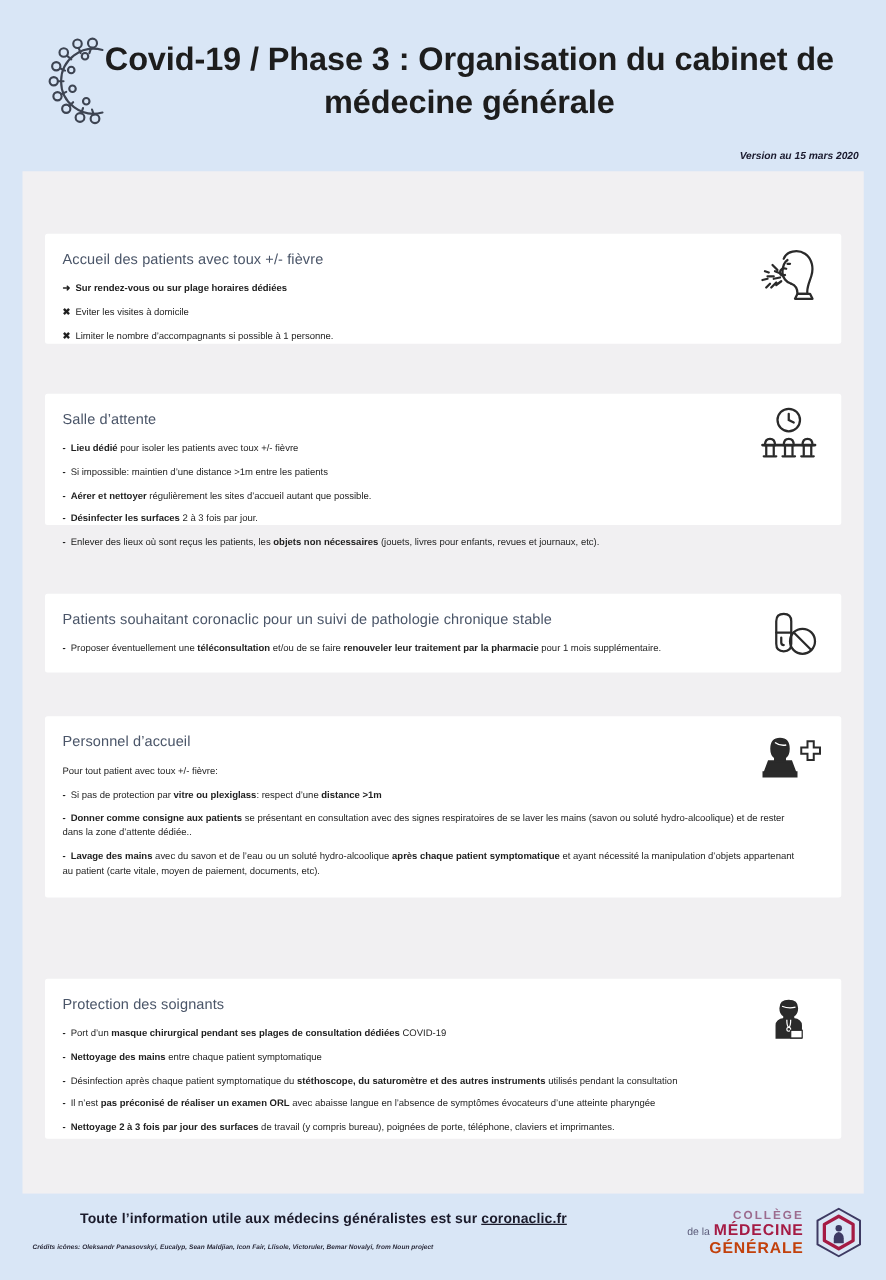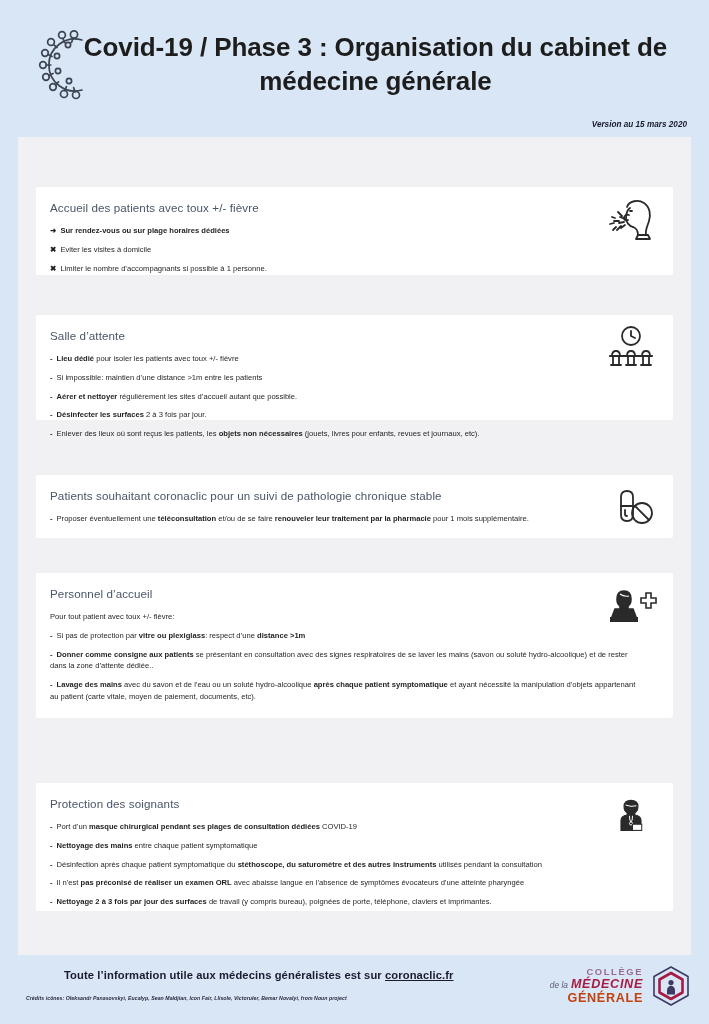--- a/index.html
+++ b/index.html
@@ -144,21 +144,21 @@
   .logo-words {
     text-align: right;
     line-height: 1.12;
   }
   .logo-l1 {
     font-size: 9.4px;
     font-weight: bold;
     letter-spacing: 1.6px;
     color: #9b6b8e;
   }
-  .logo-l2row { display: flex; align-items: baseline; justify-content: space-between; gap: 3px; font-style: italic; }
+  .logo-l2row { display: flex; align-items: baseline; justify-content: space-between; gap: 3px; }
   .logo-dela {
     font-size: 8.4px;
     color: #5a5a78;
     font-weight: normal;
   }
   .logo-l2 {
     font-size: 12.6px;
     font-weight: bold;
     letter-spacing: 0.7px;
     color: #a51b44;

